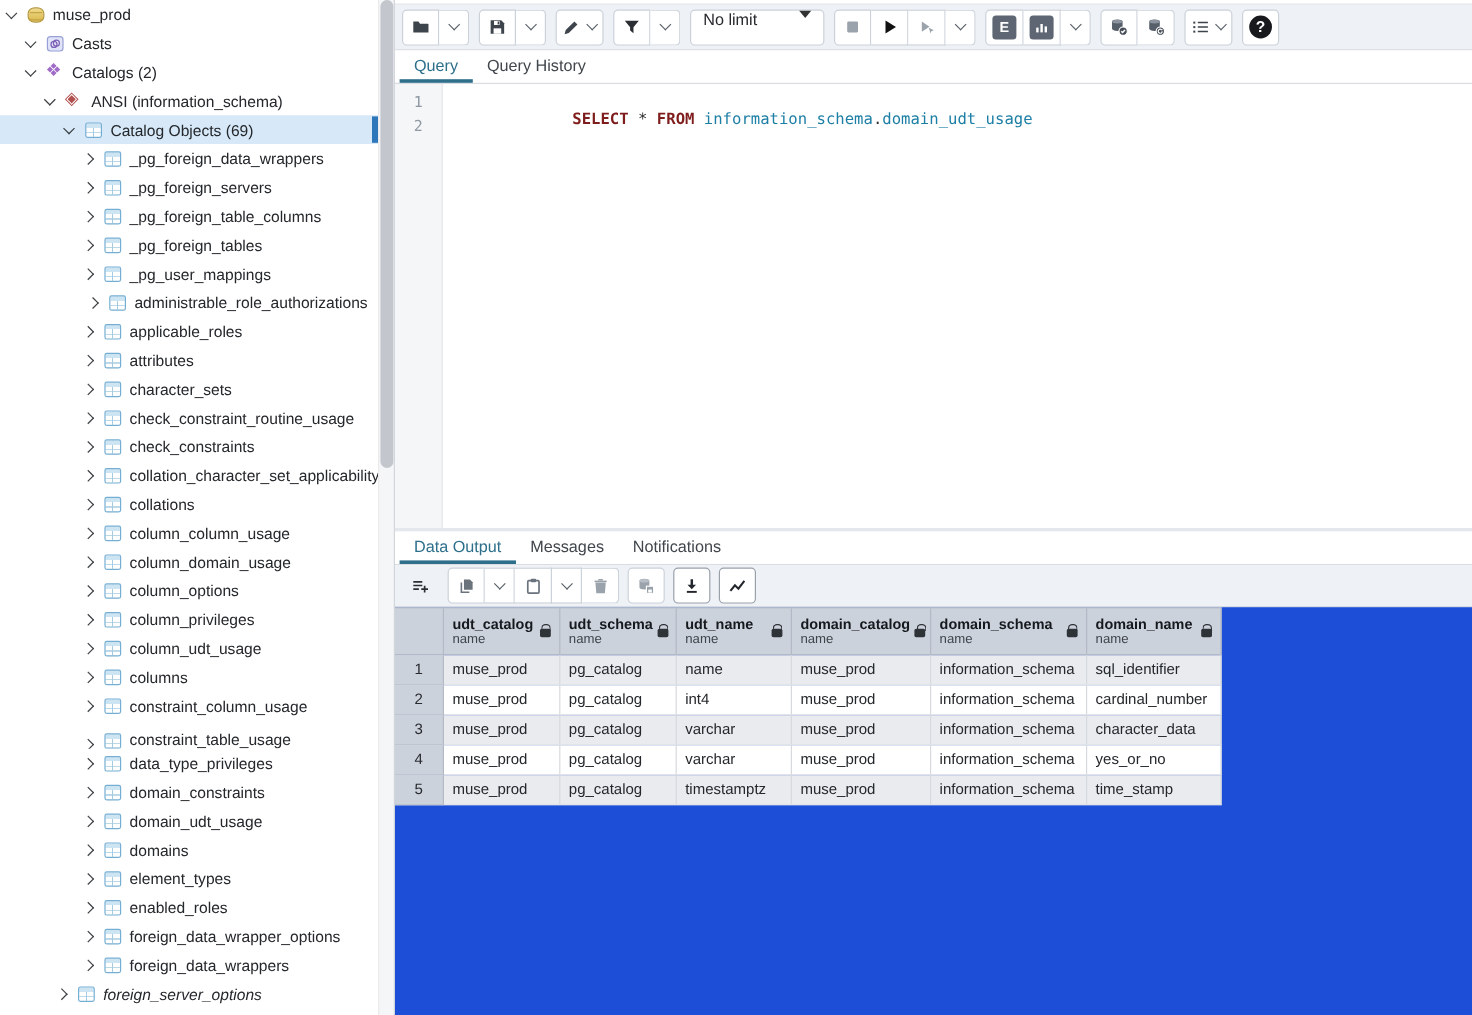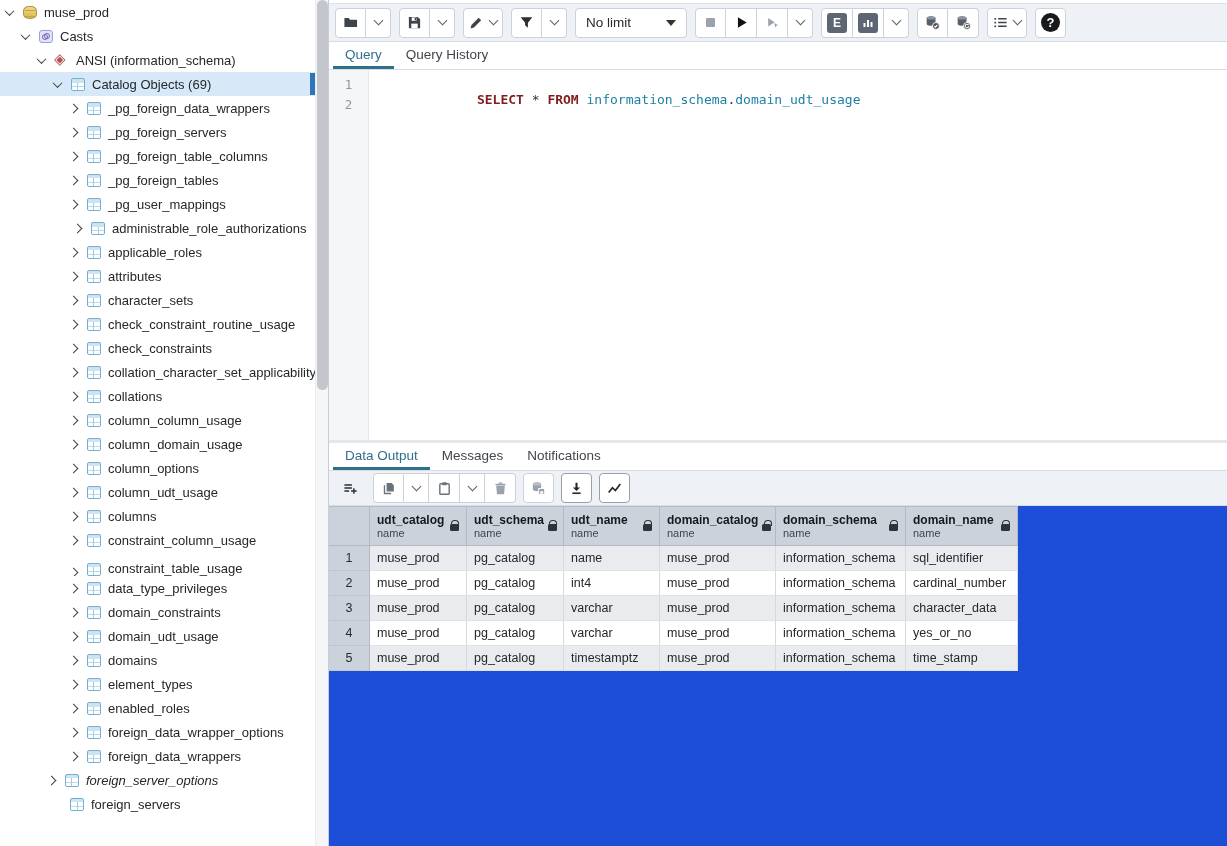--- a/index.html
+++ b/index.html
@@ -44,21 +44,21 @@
   .bgroup .btn+.btn{border-left:none}
   .btn.single{border-radius:4px}
   .btn.narrow{min-width:25px;padding:0 4px}
   .btn.flat{border-color:transparent;background:transparent}
   .btn.hl{border-color:#9aa1ab}
   .btn .i{color:#3e444b}
   .btn.disabled .i{color:#9aa2ac}
   svg.i{width:15px;height:15px;display:block}
   .caret{width:7px;height:7px;border-right:1.6px solid #5a6067;border-bottom:1.6px solid #5a6067;transform:rotate(45deg);margin-top:-4px}
   .caret.inbtn{margin-left:6px}
-  .sel-limit{height:30px;min-width:112px;background:#fff;border:1px solid #ccd2da;border-radius:4px;display:flex;align-items:center;justify-content:space-between;padding:0 10px;font-size:13.5px;color:#26292d;cursor:pointer}
+  .sel-limit{height:30px;min-width:112px;background:#fff;border:1px solid #ccd2da;border-radius:4px;display:flex;justify-content:space-between;padding:0 10px;font-size:13.5px;color:#26292d;cursor:pointer}
   .caret-solid{width:0;height:0;border-left:5px solid transparent;border-right:5px solid transparent;border-top:6px solid #333;margin-left:14px}
   .darksq{width:20px;height:20px;background:#5d6672;border-radius:3px;color:#fff;font-weight:bold;font-size:12px;display:flex;align-items:center;justify-content:center}
   .qmark{width:19px;height:19px;border-radius:50%;background:#17191c;color:#fff;font-size:13px;font-weight:bold;display:flex;align-items:center;justify-content:center}
 
   
   .tabbar{height:28px;display:flex;align-items:stretch;padding:0 4px;border-bottom:1px solid #d9dde2;background:#fff;flex:0 0 auto}
   .tab{display:flex;align-items:center;padding:0 12px;font-size:13.5px;color:#41464c;border-bottom:3px solid transparent;cursor:pointer}
   .tab.active{color:#2e708c;border-bottom-color:#2e708c}
 
   
@@ -101,20 +101,25 @@
           <span class="tico ico-database"></span>
           <span class="tlabel">muse_prod</span>
         </div>
 
         <div class="trow" style="padding-left: 22px;">
           <span class="chev chev-down"></span>
           <span class="tico ico-casts"></span>
           <span class="tlabel">Casts</span>
         </div>
 
+        <div class="trow" style="padding-left: 22px;">
+          <span class="chev chev-down"></span>
+          <span class="tico ico-catalogs"></span>
+          <span class="tlabel">Catalogs (2)</span>
+        </div>
 
         <div class="trow" style="padding-left: 38px;">
           <span class="chev chev-down"></span>
           <span class="tico ico-ansi"></span>
           <span class="tlabel">ANSI (information_schema)</span>
         </div>
 
         <div class="trow sel" style="padding-left: 54px;">
           <span class="chev chev-down"></span>
           <span class="tico ico-catalog-objects"></span>
@@ -210,20 +215,25 @@
           <span class="tico ico-table"></span>
           <span class="tlabel">column_domain_usage</span>
         </div>
 
         <div class="trow" style="padding-left: 70px;">
           <span class="chev chev-right"></span>
           <span class="tico ico-table"></span>
           <span class="tlabel">column_options</span>
         </div>
 
+        <div class="trow" style="padding-left: 70px;">
+          <span class="chev chev-right"></span>
+          <span class="tico ico-table"></span>
+          <span class="tlabel">column_privileges</span>
+        </div>
 
         <div class="trow" style="padding-left: 70px;">
           <span class="chev chev-right"></span>
           <span class="tico ico-table"></span>
           <span class="tlabel">column_udt_usage</span>
         </div>
 
         <div class="trow" style="padding-left: 70px;">
           <span class="chev chev-right"></span>
           <span class="tico ico-table"></span>

